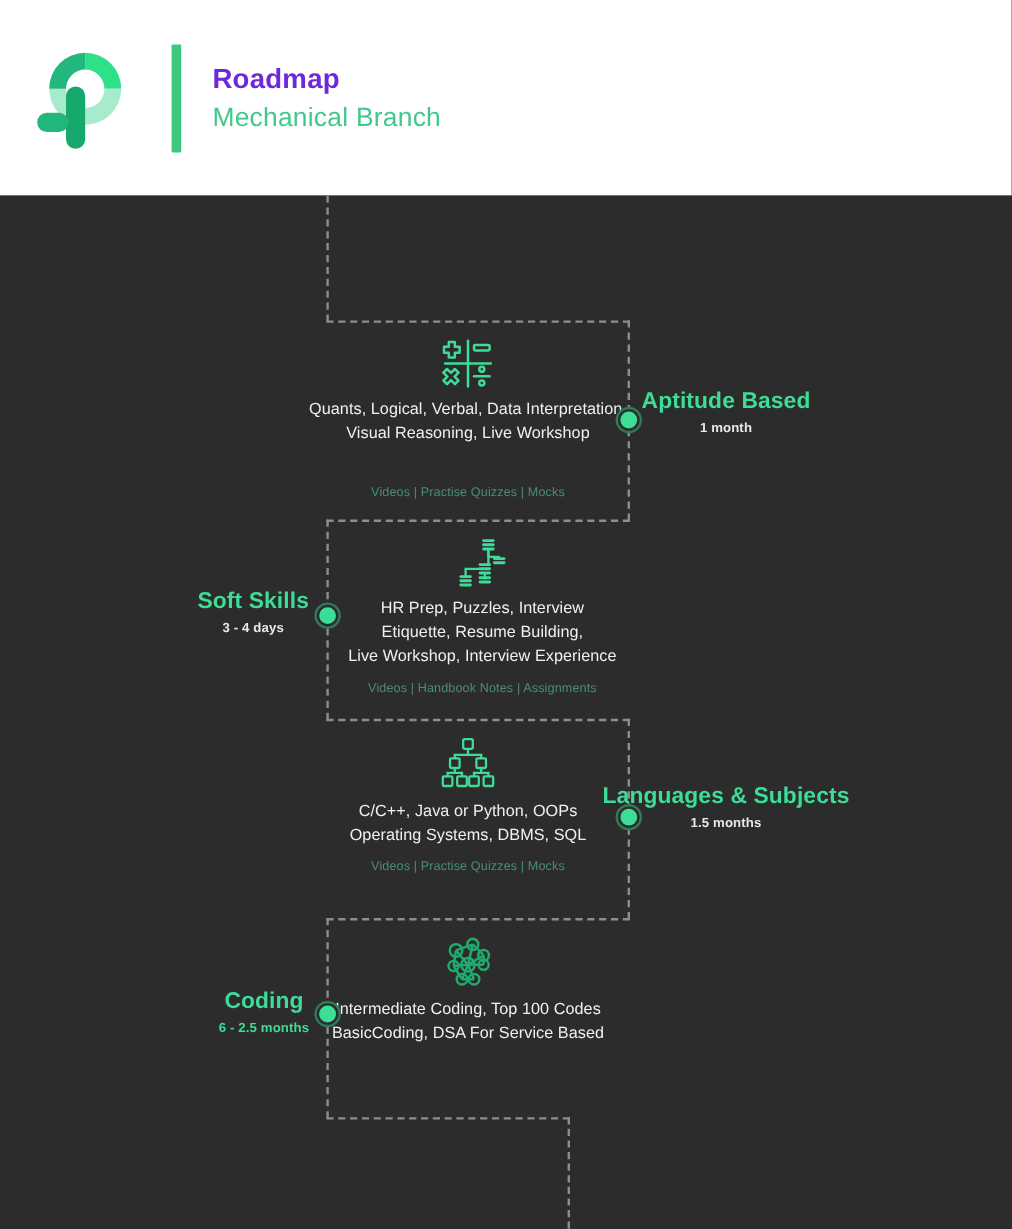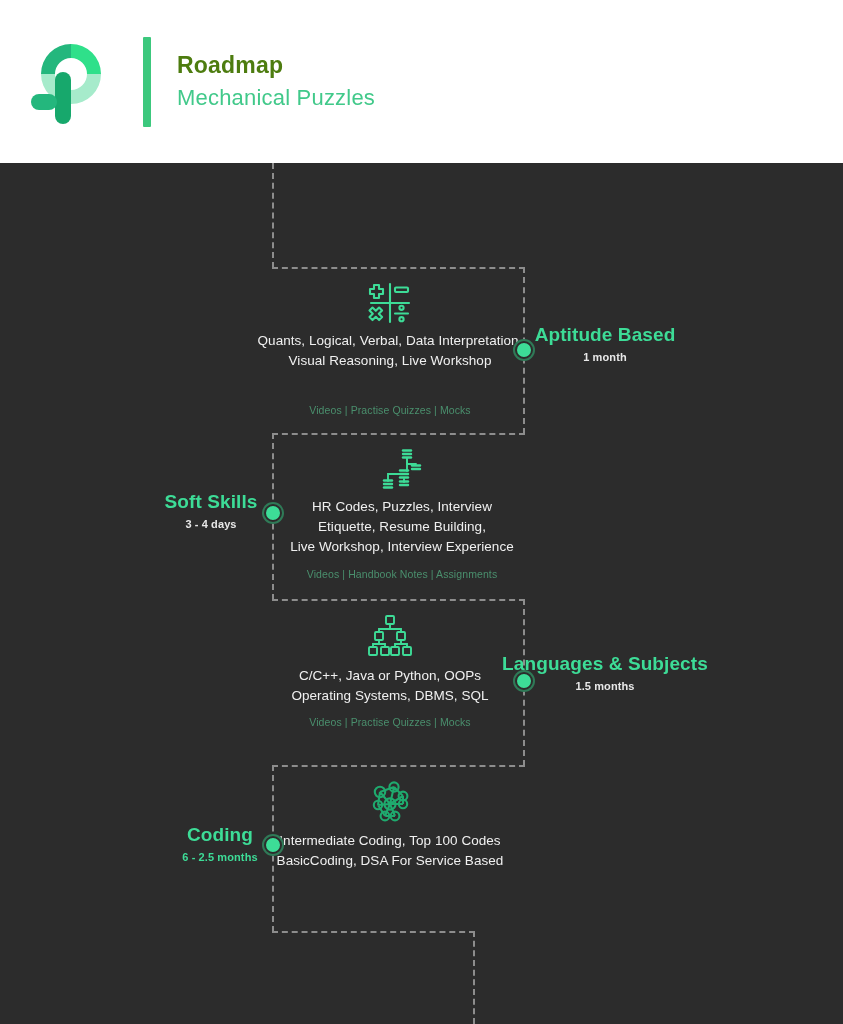--- a/index.html
+++ b/index.html
@@ -19,21 +19,21 @@
     display:flex; align-items:center;
     padding-left:25px;
   }
   .logo-wrap{ width:88px; height:100px; position:relative; flex:none; }
   .divider-bar{
     width:8px; height:90px; background:#3cc87d;
     margin-left:30px; margin-right:26px; flex:none; border-radius:1px;
   }
   .title-block{ display:flex; flex-direction:column; justify-content:center; gap:6px; }
   .title-main{
-    font-size:23px; font-weight:bold; color:#4d7c0f; letter-spacing:.2px;
+    font-size:23px; font-weight:bold; color:#6d28d9; letter-spacing:.2px;
   }
   .title-sub{
     font-size:22px; font-weight:400; color:#41c98a; letter-spacing:.2px;
   }
 
   
   .board{
     position:absolute; top:163px; left:0;
     width:843px; height:861px;
     background:#2c2c2c;
@@ -97,21 +97,21 @@
       <rect x="30" y="40" width="16" height="52" rx="8" fill="#17a86c"></rect>
 
       <rect x="6" y="62" width="26" height="16" rx="8" fill="#24b77d"></rect>
     </svg>
   </div>
 
   <div class="divider-bar"></div>
 
   <div class="title-block">
     <div class="title-main">Roadmap</div>
-    <div class="title-sub">Mechanical Puzzles</div>
+    <div class="title-sub">Mechanical Branch</div>
   </div>
 </div>
 
 <div class="board">
 
   <div class="vline" style="left:272px; top:0px;   height:105px;"></div>
   <div class="hline" style="left:272px; top:104px; width:253px;"></div>
   <div class="vline" style="left:523px; top:104px; height:167px;"></div>
   <div class="hline" style="left:272px; top:270px; width:253px;"></div>
   <div class="vline" style="left:272px; top:270px; height:167px;"></div>
@@ -185,21 +185,21 @@
               <path d="M5 41.5h8"></path>
           </g>
           <path d="M25 33v3"></path>
           <g stroke-width="2.4">
             <path d="M21 35.5h8"></path>
               <path d="M21 39h8"></path>
           </g>
         </svg>
       </div>
       <div class="desc">
-        <div>HR Codes, Puzzles, Interview</div>
+        <div>HR Prep, Puzzles, Interview</div>
         <div>Etiquette, Resume Building,</div>
         <div>Live Workshop, Interview Experience</div>
       </div>
       <div class="links" style="margin-top:11px;">Videos | Handbook Notes | Assignments</div>
     </div>
   </div>
 
   <div class="stage">
     <div class="node" style="left:515px; top:509px;"></div>
 

